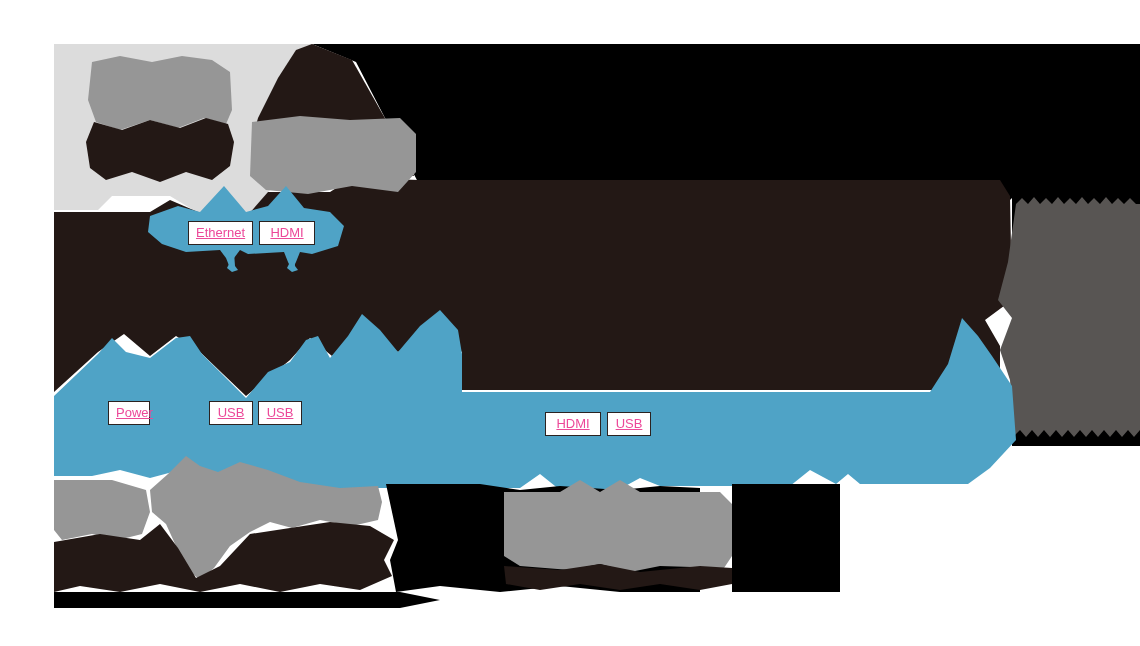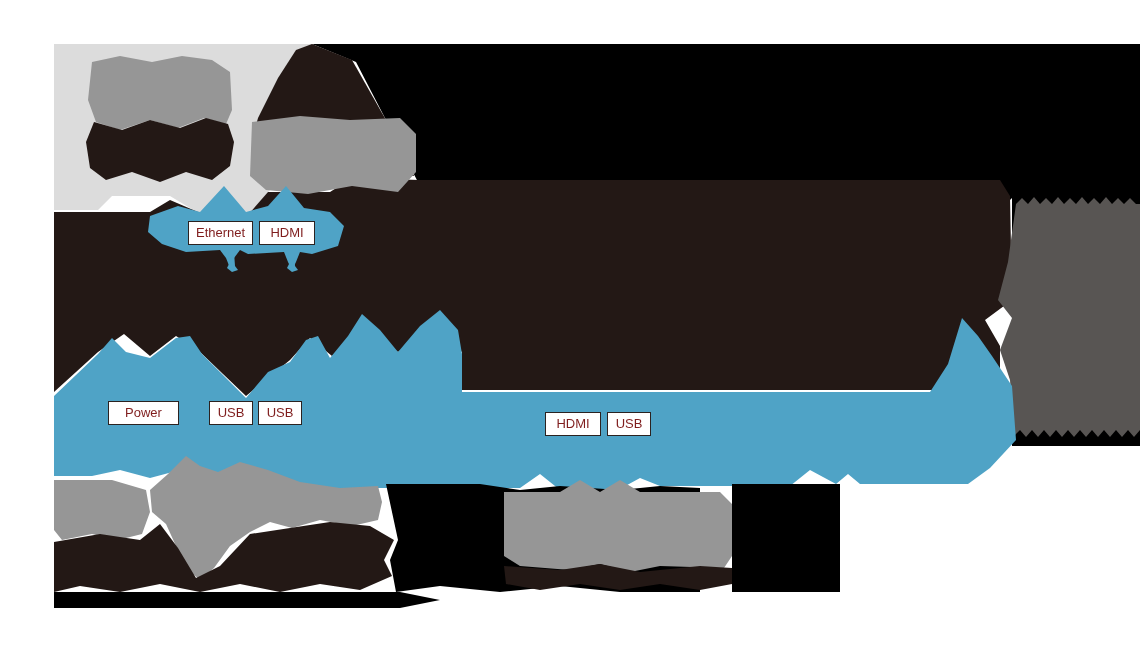--- a/index.html
+++ b/index.html
@@ -20,28 +20,29 @@
   #canvas {
     position: absolute;
     inset: 0;
     width: 1140px;
     height: 646px;
   }
   .port-label {
     position: absolute;
     background: #ffffff;
     border: 1px solid #2b2220;
-    color: #7f1d1d;
+    color: #ec4899;
     font-size: 13px;
     line-height: 1;
     padding: 4px 7px 5px 7px;
     white-space: nowrap;
     font-family: "Liberation Sans", sans-serif;
     box-sizing: border-box;
     text-align: center;
+    text-decoration: underline;
   }
 </style>
 </head>
 <body>
 
 <div id="stage">
 
   <svg id="canvas" viewBox="0 0 1140 646" xmlns="http://www.w3.org/2000/svg">
 
     <rect x="0" y="0" width="1140" height="646" fill="#ffffff"></rect>
@@ -118,21 +119,21 @@
     <path fill="#000000" d="M 732 484 L 840 484 L 840 592 L 732 592 Z"></path>
 
     <path fill="#000000" d="M 54 592 L 400 592 L 440 600 L 400 608 L 54 608 Z"></path>
 
   </svg>
 
   <div class="port-label" style="left:188px; top:221px; width:65px;">Ethernet</div>
 
   <div class="port-label" style="left:259px; top:221px; width:56px;">HDMI</div>
 
-  <div class="port-label" style="left:108px; top:401px; width:71px;">Power</div>
+  <div class="port-label" style="left:108px; top:401px; width:42px;">Power</div>
 
   <div class="port-label" style="left:209px; top:401px; width:44px;">USB</div>
 
   <div class="port-label" style="left:258px; top:401px; width:44px;">USB</div>
 
   <div class="port-label" style="left:545px; top:412px; width:56px;">HDMI</div>
 
   <div class="port-label" style="left:607px; top:412px; width:44px;">USB</div>
 
 </div>

